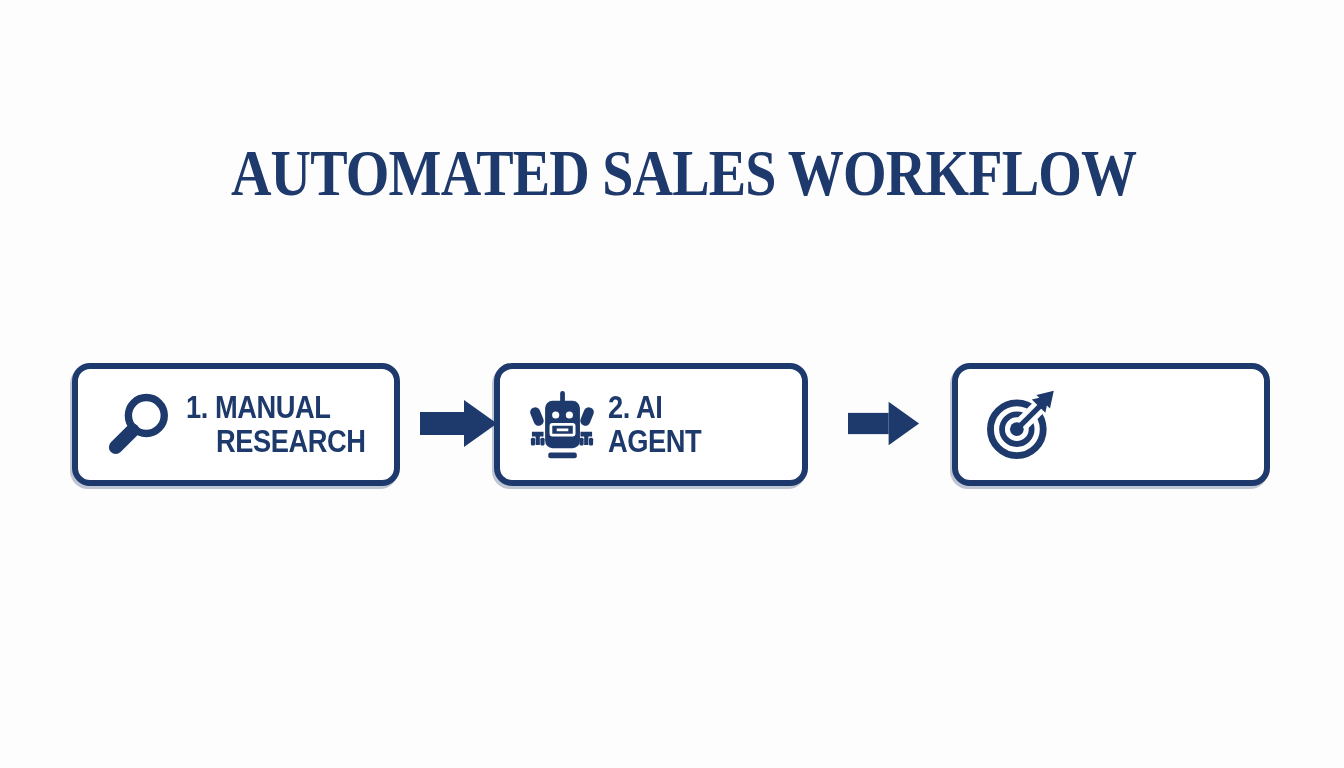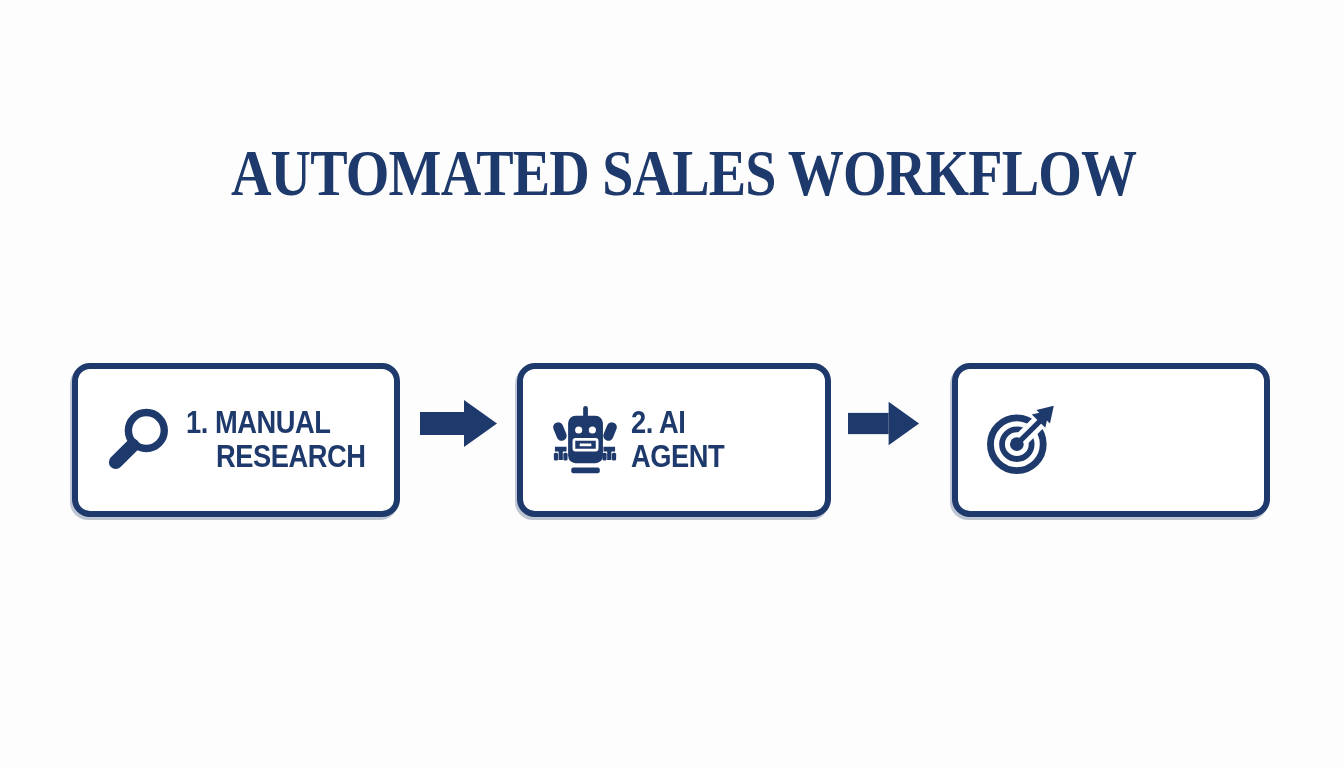--- a/index.html
+++ b/index.html
@@ -36,31 +36,31 @@
     color: var(--color-navy);
     transform: scaleX(0.85);
     transform-origin: center center;
     white-space: nowrap;
   }
 
   
   .step-box {
     position: absolute;
     top: 363px;
-    height: 154px;
+    height: 123px;
     border: 6px solid var(--color-navy);
     border-radius: 18px;
     background: #ffffff;
     box-shadow: -2px 3px 0 rgba(30, 57, 107, 0.28);
     display: flex;
     align-items: center;
     padding-left: 24px;
   }
   .step-box.box-1 { left: 72px;  width: 328px; }
-  .step-box.box-2 { left: 517px; width: 314px; }
+  .step-box.box-2 { left: 494px; width: 314px; }
   .step-box.box-3 { left: 952px; width: 318px; }
 
   .step-icon {
     flex: 0 0 auto;
     width: 76px;
     height: 76px;
     display: flex;
     align-items: center;
     justify-content: center;
     color: var(--color-navy);

